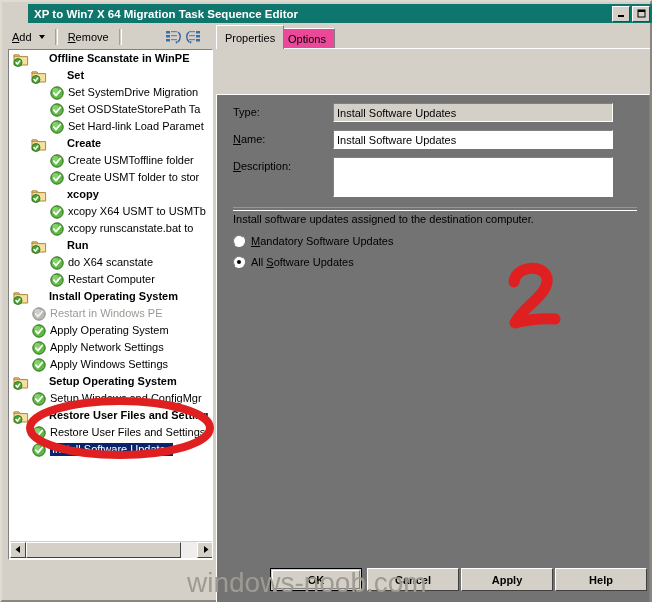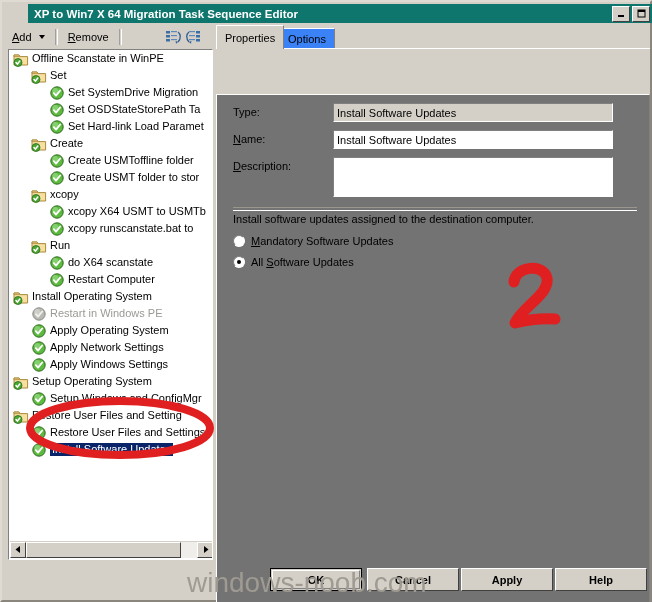--- a/index.html
+++ b/index.html
@@ -62,21 +62,21 @@
 
   
   .tabstrip{
     position:absolute;left:214px;top:23px;width:434px;height:24px;
   }
   .tabstrip .tabline{
     position:absolute;left:0;bottom:0;width:434px;height:1px;background:#ffffff;
   }
   .tab{
     position:absolute;top:3px;height:20px;
-    background:#3b82f6;box-sizing:border-box;
+    background:#ec4899;box-sizing:border-box;
     border-top:1px solid #ffffff;border-left:1px solid #ffffff;
     border-right:1px solid #808080;
     display:flex;align-items:center;justify-content:center;
     padding:0 8px;font-size:11px;
   }
   .tab.active{
     top:0px;height:24px;z-index:3;
     background:#d4d0c8;
     border-bottom:none;
   }
@@ -89,21 +89,21 @@
     border-right:1px solid #ffffff;border-bottom:1px solid #ffffff;
     overflow:hidden;
   }
   .treeinner{position:absolute;left:0;top:0;width:205px;height:493px;overflow:hidden;}
   .trow{
     height:17px;display:flex;align-items:center;white-space:nowrap;
     padding-left:2px;
   }
   .trow .ico{width:16px;height:16px;flex:0 0 16px;margin-right:3px;}
   .trow .lbl{font-size:11px;line-height:13px;}
-  .trow.group .lbl{font-weight:normal;}
+  .trow.group .lbl{font-weight:bold;margin-left:17px;}
   .trow.disabled .lbl{color:#9a9a94;}
   .trow.selected .lbl{
     background:#0a246a;color:#ffffff;padding:0 2px;
   }
   .ind1{padding-left:4px;}
   .ind2{padding-left:22px;}
   .ind3{padding-left:40px;}
 
   
   .hscroll{

